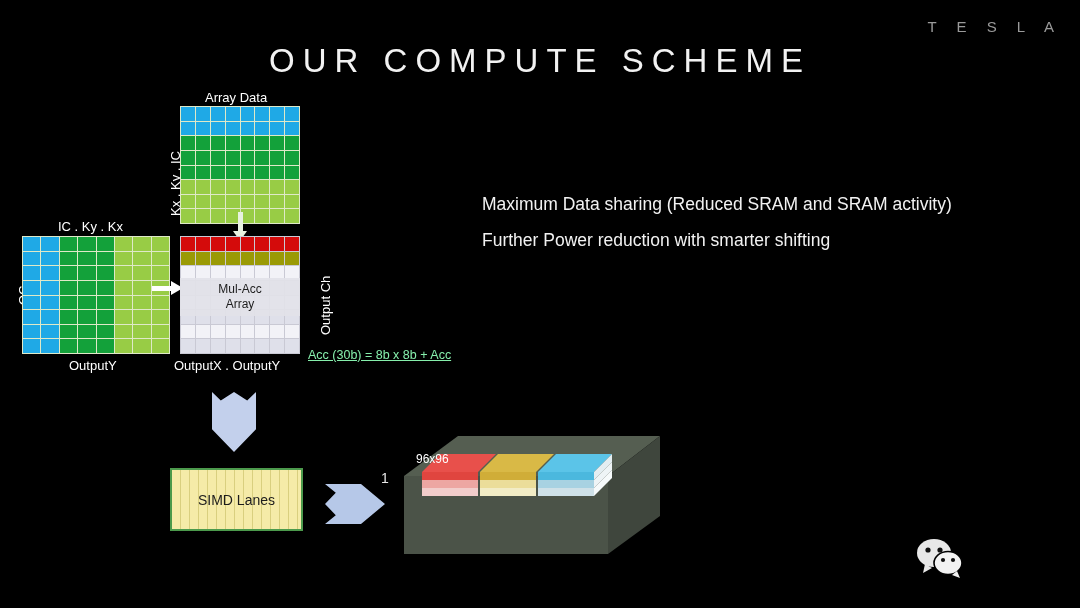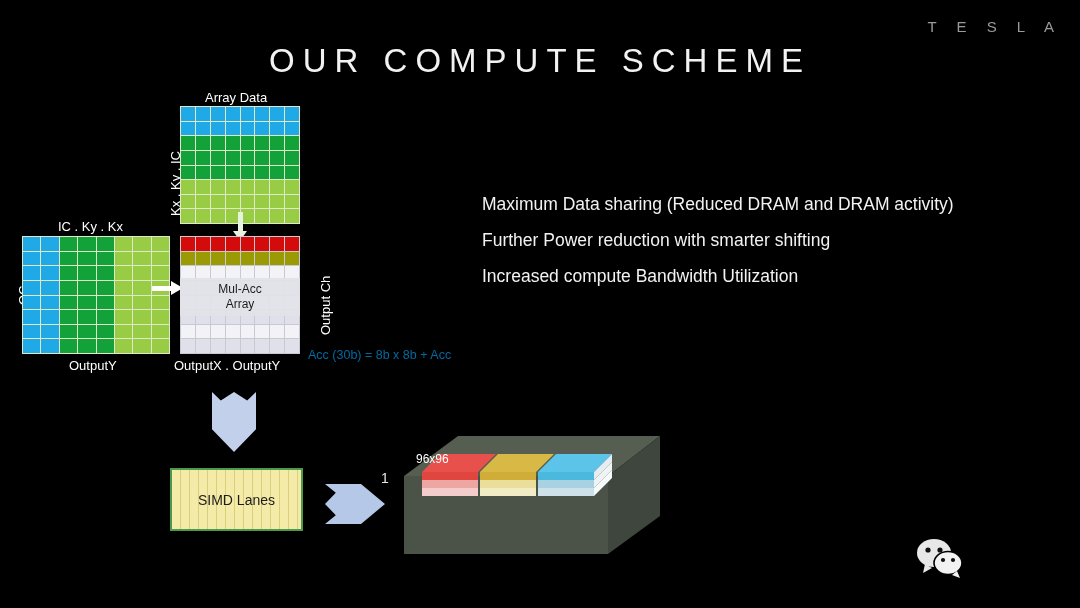--- a/index.html
+++ b/index.html
@@ -201,22 +201,23 @@
   }
   #bullet-list .bullet {
     color: #f2f2f2;
     font-size: 17.5px;
     line-height: 36px;
     white-space: nowrap;
   }
   #acc-formula {
     position: absolute;
     left: 308px; top: 348px;
-    color: #0369a1;
+    color: #86efac;
     font-size: 12.5px;
+    text-decoration: underline;
   }
   #step-number-1 {
     position: absolute;
     left: 381px; top: 470px;
     color: #e8e8e8;
     font-size: 14px;
   }
 
   
   #watermark { position: absolute; left: 915px; top: 538px; width: 160px; height: 46px; }
@@ -487,23 +488,22 @@
     <polygon points="140,60 196,60 196,68 140,68" fill="#cfe1e8"></polygon>
 
     <polygon points="196,44 214,26 214,34 196,52" fill="#e4eef2"></polygon>
     <polygon points="196,52 214,34 214,42 196,60" fill="#eef4f6"></polygon>
     <polygon points="196,60 214,42 214,50 196,68" fill="#f6fafb"></polygon>
   </svg>
   <div id="outputs-96x96-label">96x96</div>
 </div>
 
 <div id="bullet-list">
-  <div class="bullet">Maximum Data sharing (Reduced DRAM and DRAM activity)</div>
+  <div class="bullet">Maximum Data sharing (Reduced SRAM and SRAM activity)</div>
   <div class="bullet">Further Power reduction with smarter shifting</div>
-  <div class="bullet">Increased compute Bandwidth Utilization</div>
 </div>
 
 <div id="watermark">
   <svg width="50" height="40" viewBox="0 0 50 40">
     <ellipse cx="19" cy="15" rx="17" ry="14" fill="#e8e8e8"></ellipse>
     <polygon points="10,26 8,35 17,30" fill="#e8e8e8"></polygon>
     <circle cx="13" cy="12" r="2.6" fill="#111"></circle>
     <circle cx="25" cy="12" r="2.6" fill="#111"></circle>
     <ellipse cx="33" cy="25" rx="14" ry="11.5" fill="#f2f2f2" stroke="#000" stroke-width="1.6"></ellipse>
     <polygon points="42,33 45,40 37,37" fill="#f2f2f2"></polygon>

